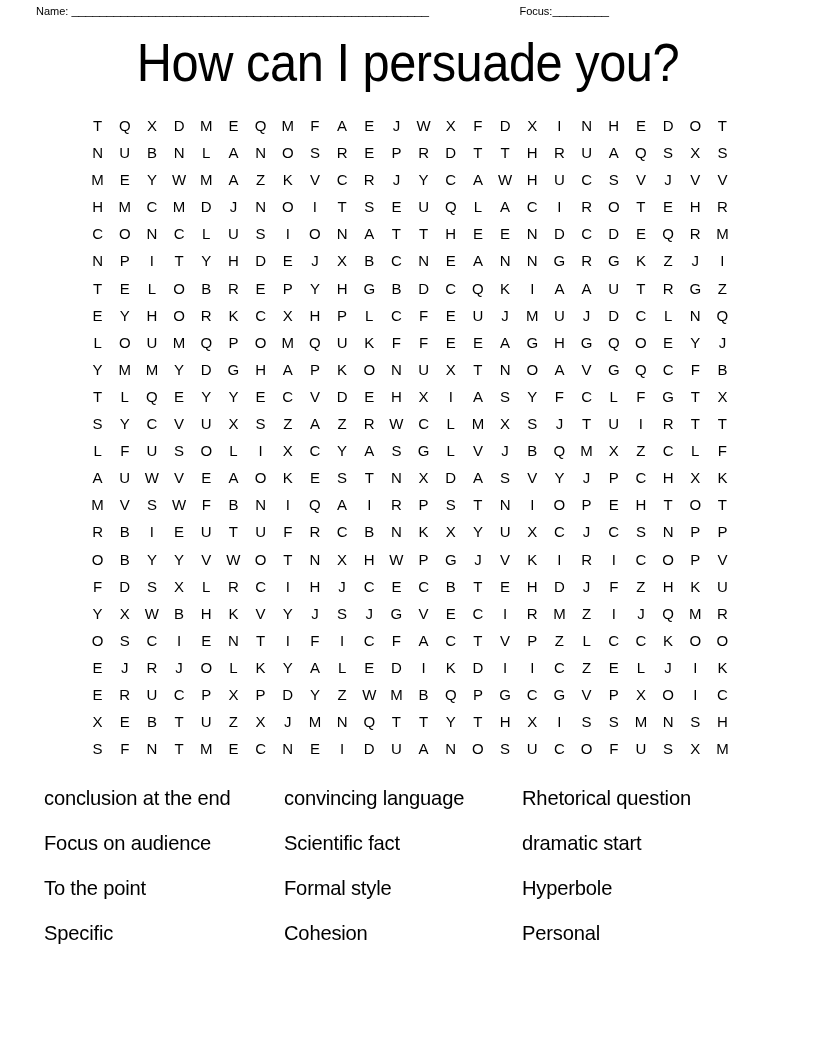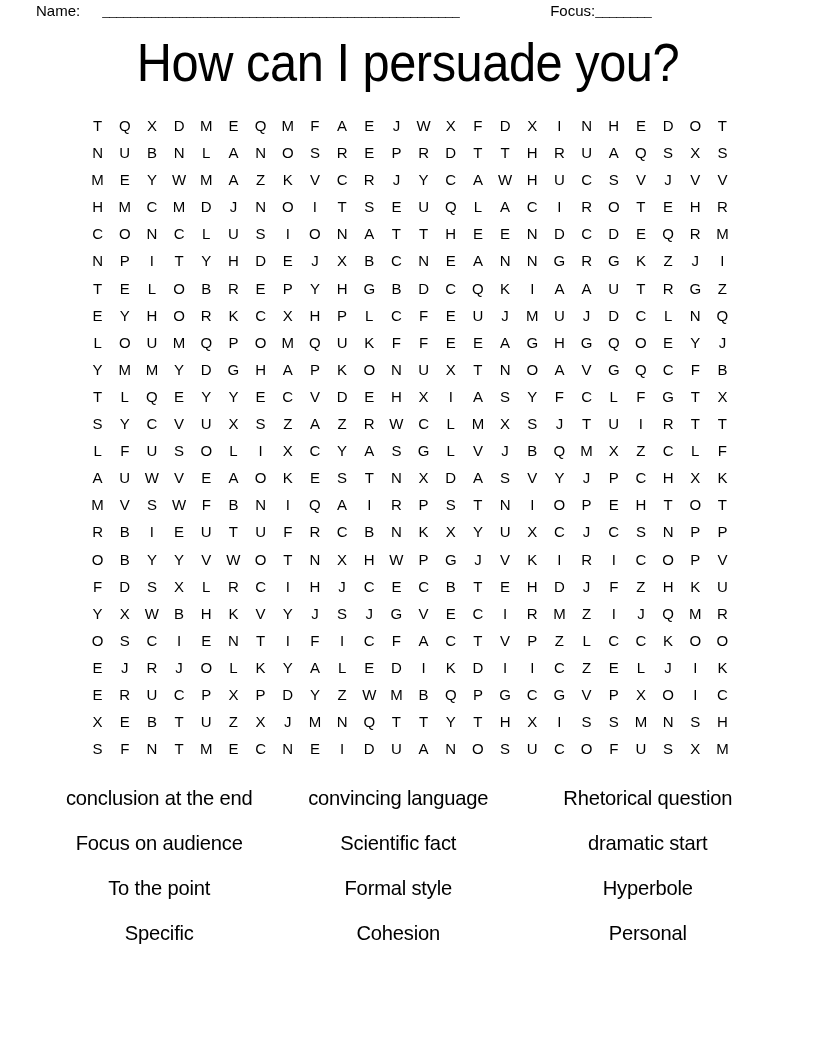--- a/index.html
+++ b/index.html
@@ -22,31 +22,31 @@
     top: 2px;
     left: 36px;
     right: 36px;
     height: 22px;
     display: flex;
     align-items: baseline;
     font-size: 15px;
     white-space: nowrap;
   }
   .nd-label {
-    font-size: 15px;
+    font-size: 11px;
     letter-spacing: 0px;
   }
   .nd-rule {
     font-family: "Liberation Serif", serif;
     font-size: 15px;
     letter-spacing: -0.5px;
     overflow: hidden;
     display: inline-block;
   }
-  .nd-rule-name { width: 430px; margin-left: 22px; }
+  .nd-rule-name { width: 430px; margin-left: 3px; }
   .nd-rule-date { width: 80px;  }
   .nd-spacer { width: 18px; }
 
   
   .title {
     position: absolute;
     top: 32px;
     left: 0;
     width: 816px;
     text-align: center;
@@ -77,21 +77,20 @@
 
   
   .wordlist {
     position: absolute;
     top: 775px;
     left: 44px;
     width: 740px;
     display: grid;
     grid-template-columns: 240px 238px 262px;
     row-gap: 0px;
-    text-align: center;
   }
   .word {
     font-size: 21px;
     line-height: 45px;
     letter-spacing: -0.2px;
     white-space: nowrap;
     transform: scaleX(0.96);
     transform-origin: left center;
   }
 </style>

